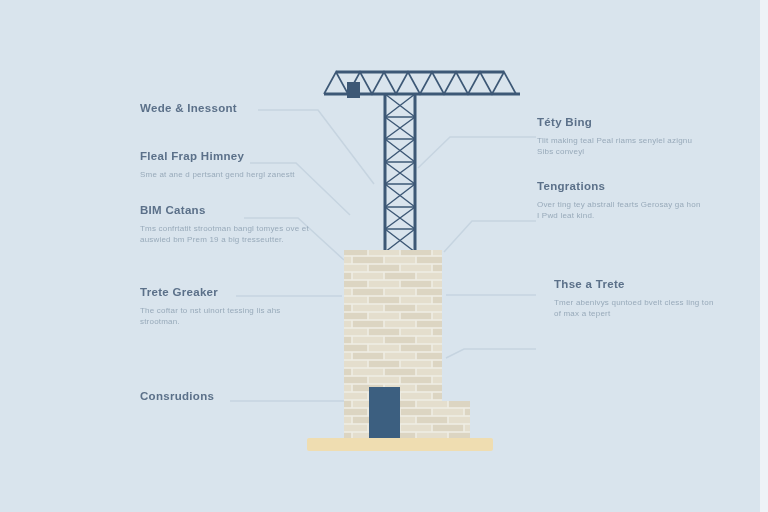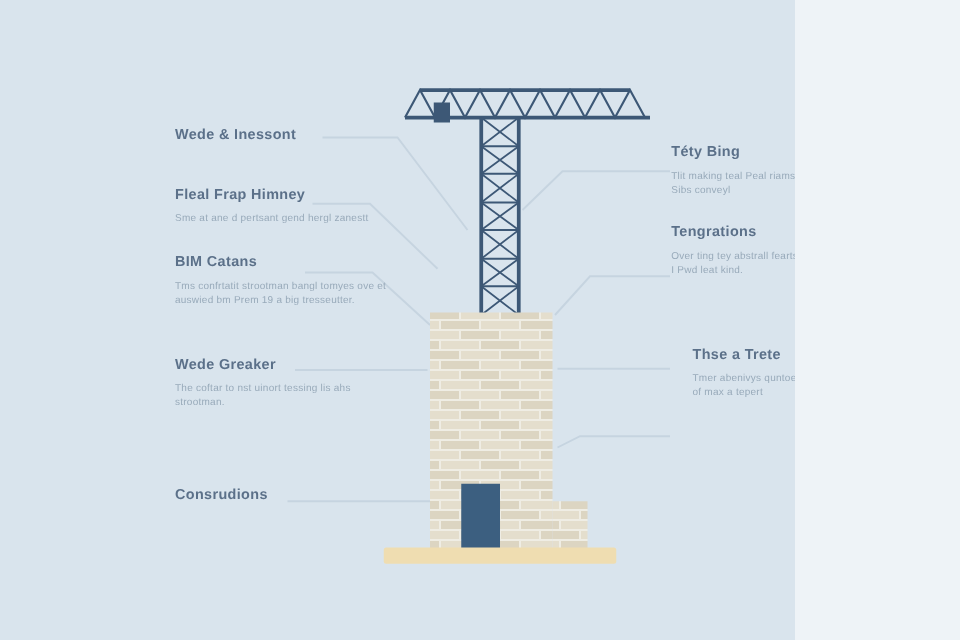--- a/index.html
+++ b/index.html
@@ -6,21 +6,21 @@
     --bg:#d9e4ed; --crane:#3d5876; --brick:#e4decd; --brick-alt:#dcd5c2;
     --mortar:#efede4; --door:#3c5f80; --base:#efddb1; --line:#c6d4e0;
     --title-color:#5b7089; --desc-color:#98aaba;
   }
   *{margin:0;padding:0;box-sizing:border-box;}
   body{
     font-family:"Liberation Sans","DejaVu Sans",sans-serif;
     background:#eef3f7;
   }
   .stage{
-    position:relative;width:636px;height:512px;overflow:hidden;
+    position:relative;width:760px;height:512px;overflow:hidden;
     background:var(--bg);
   }
   .art{position:absolute;left:0;top:0;width:768px;height:512px;}
 
   .connector{stroke:var(--line);stroke-width:1.5;fill:none;}
   .crane-stroke{stroke:var(--crane);fill:none;}
   .chord{stroke-width:3;}
   .web{stroke-width:1.7;}
   .thin{stroke-width:1.4;}
   .crane-fill{fill:var(--crane);}
@@ -106,21 +106,21 @@
   </div>
   <div class="label" style="left:140px;top:150px;width:175px">
     <div class="label-title">Fleal Frap Himney</div>
     <div class="label-desc">Sme at ane d pertsant gend hergl zanestt</div>
   </div>
   <div class="label" style="left:140px;top:204px;width:185px">
     <div class="label-title">BIM Catans</div>
     <div class="label-desc">Tms confrtatit strootman bangl tomyes ove et auswied bm Prem 19 a big tresseutter.</div>
   </div>
   <div class="label" style="left:140px;top:286px;width:175px">
-    <div class="label-title">Wede Greaker</div>
+    <div class="label-title">Trete Greaker</div>
     <div class="label-desc">The coftar to nst uinort tessing lis ahs strootman.</div>
   </div>
   <div class="label" style="left:140px;top:390px;width:180px">
     <div class="label-title">Consrudions</div>
   </div>
 
   <div class="label" style="left:537px;top:116px;width:160px">
     <div class="label-title">Téty Bing</div>
     <div class="label-desc">Tlit making teal Peal riams senylel azignu Sibs conveyl</div>
   </div>

